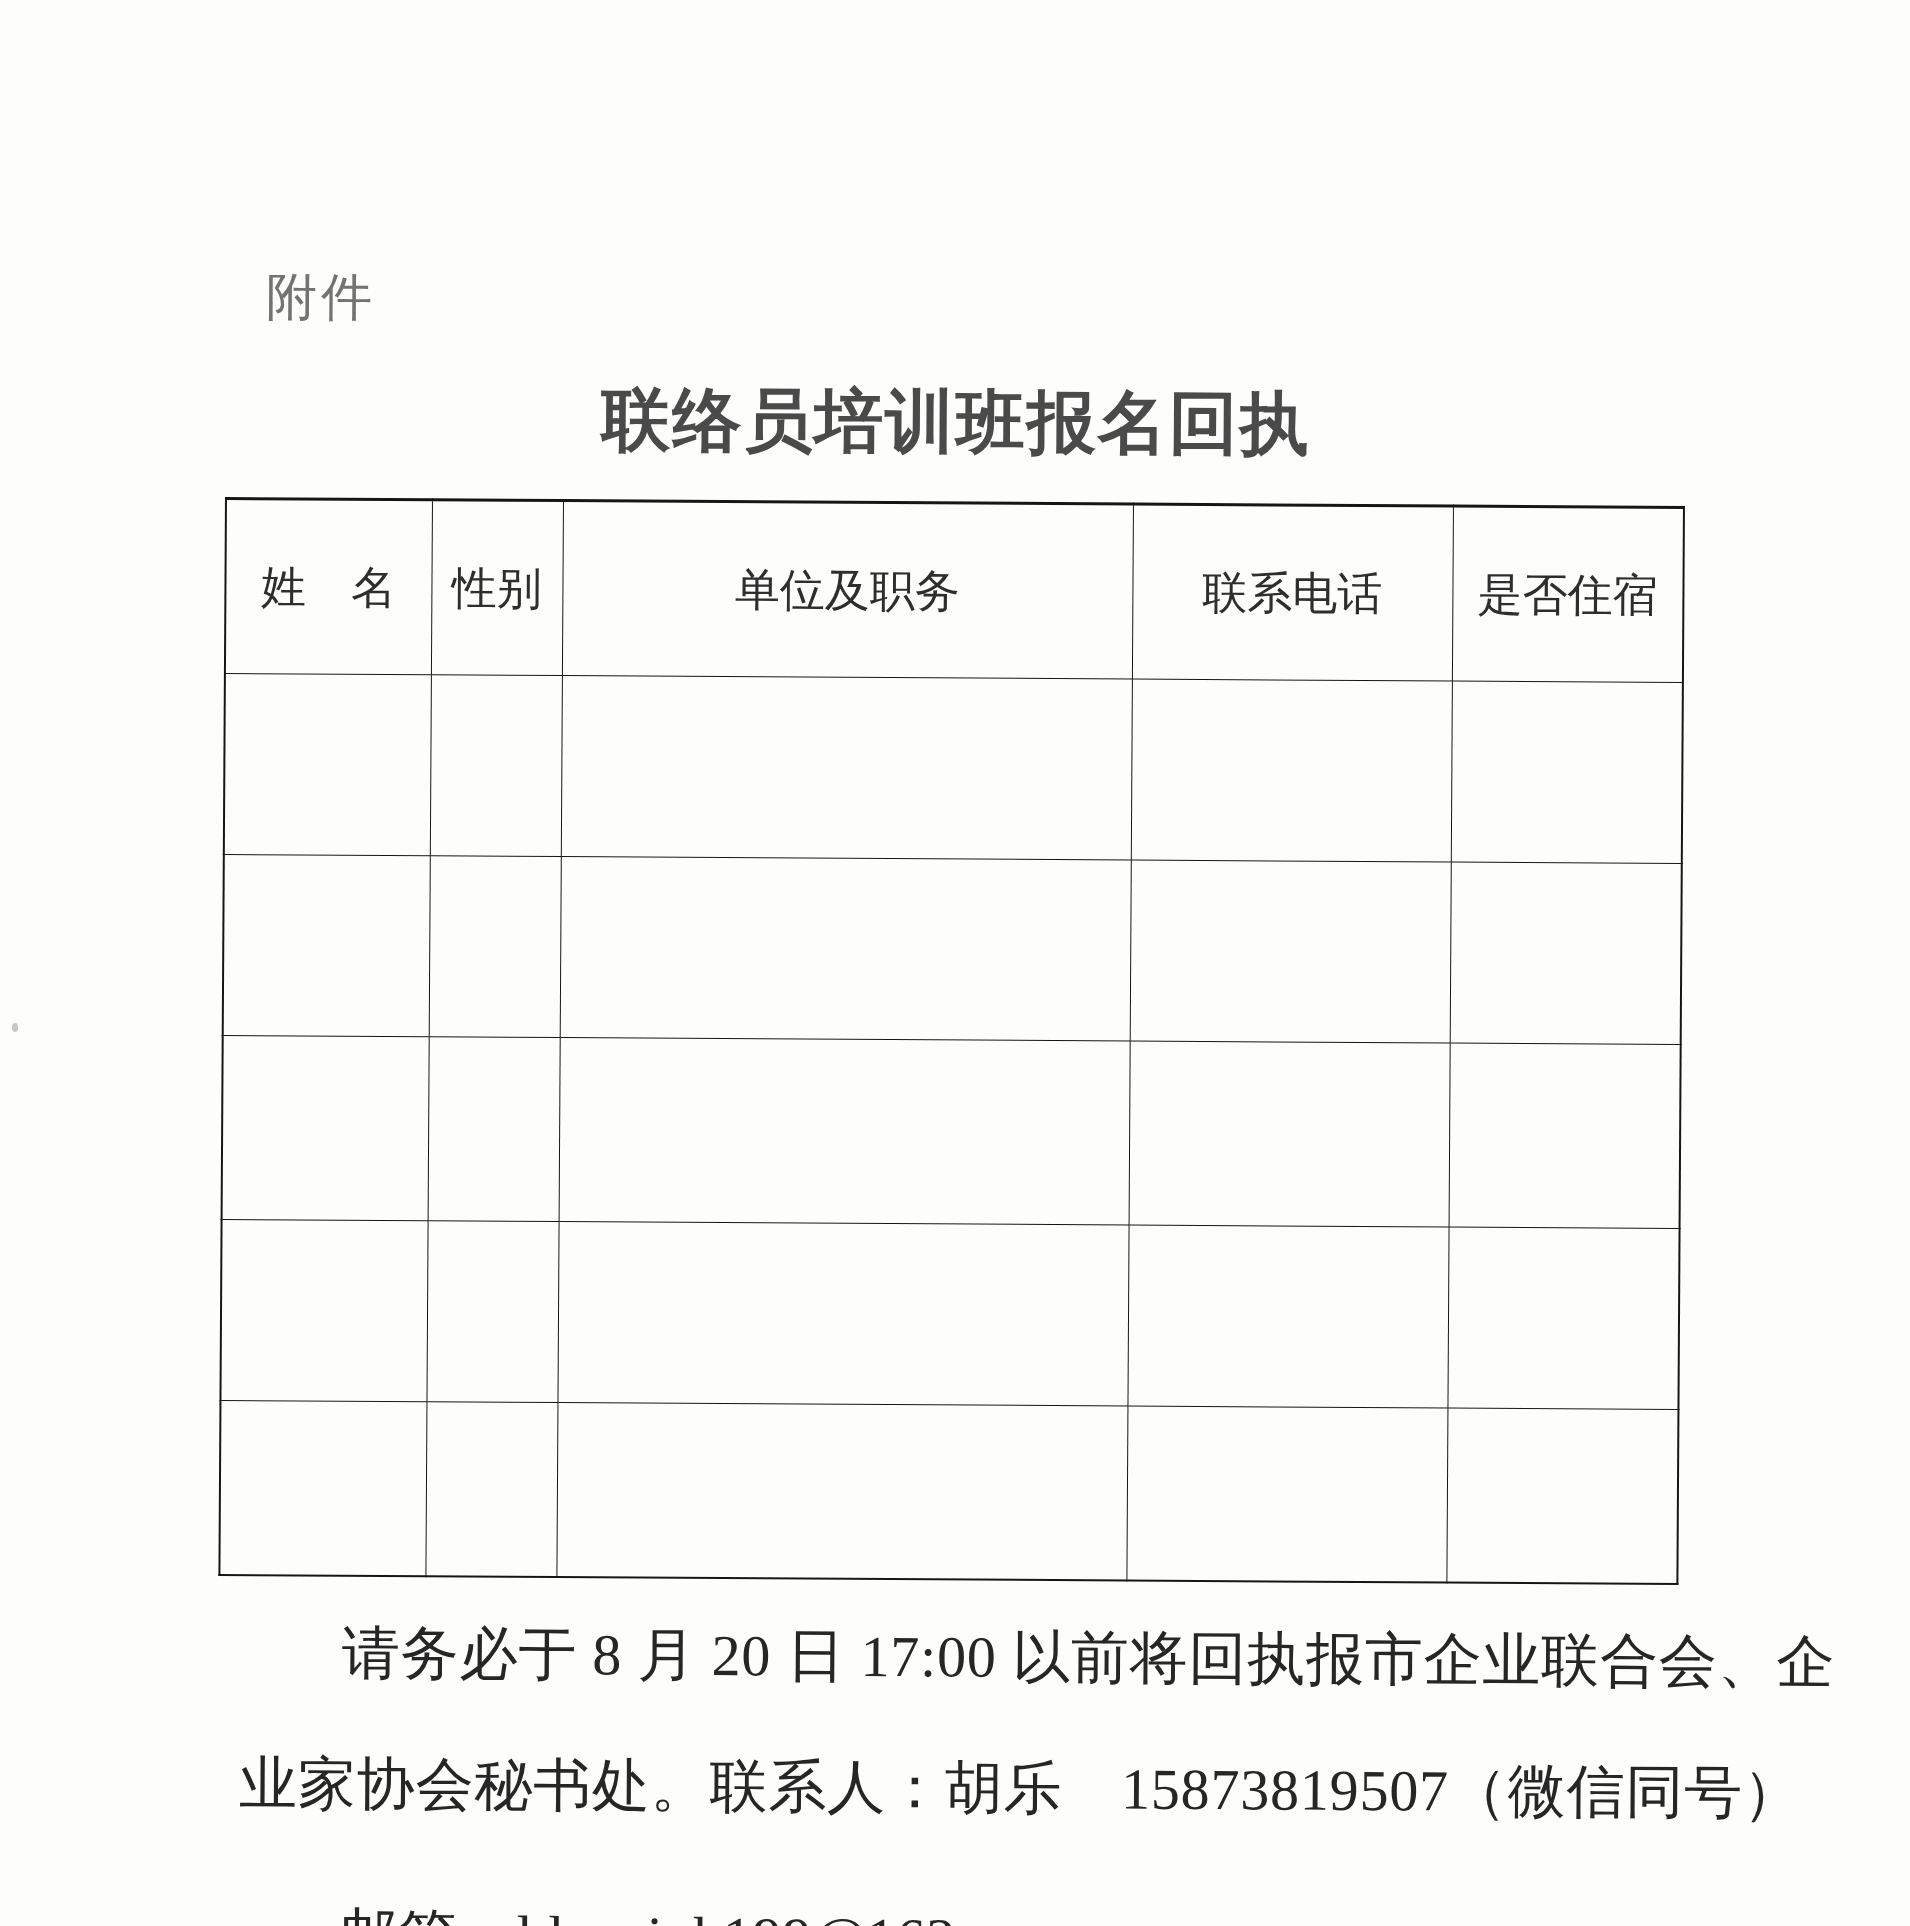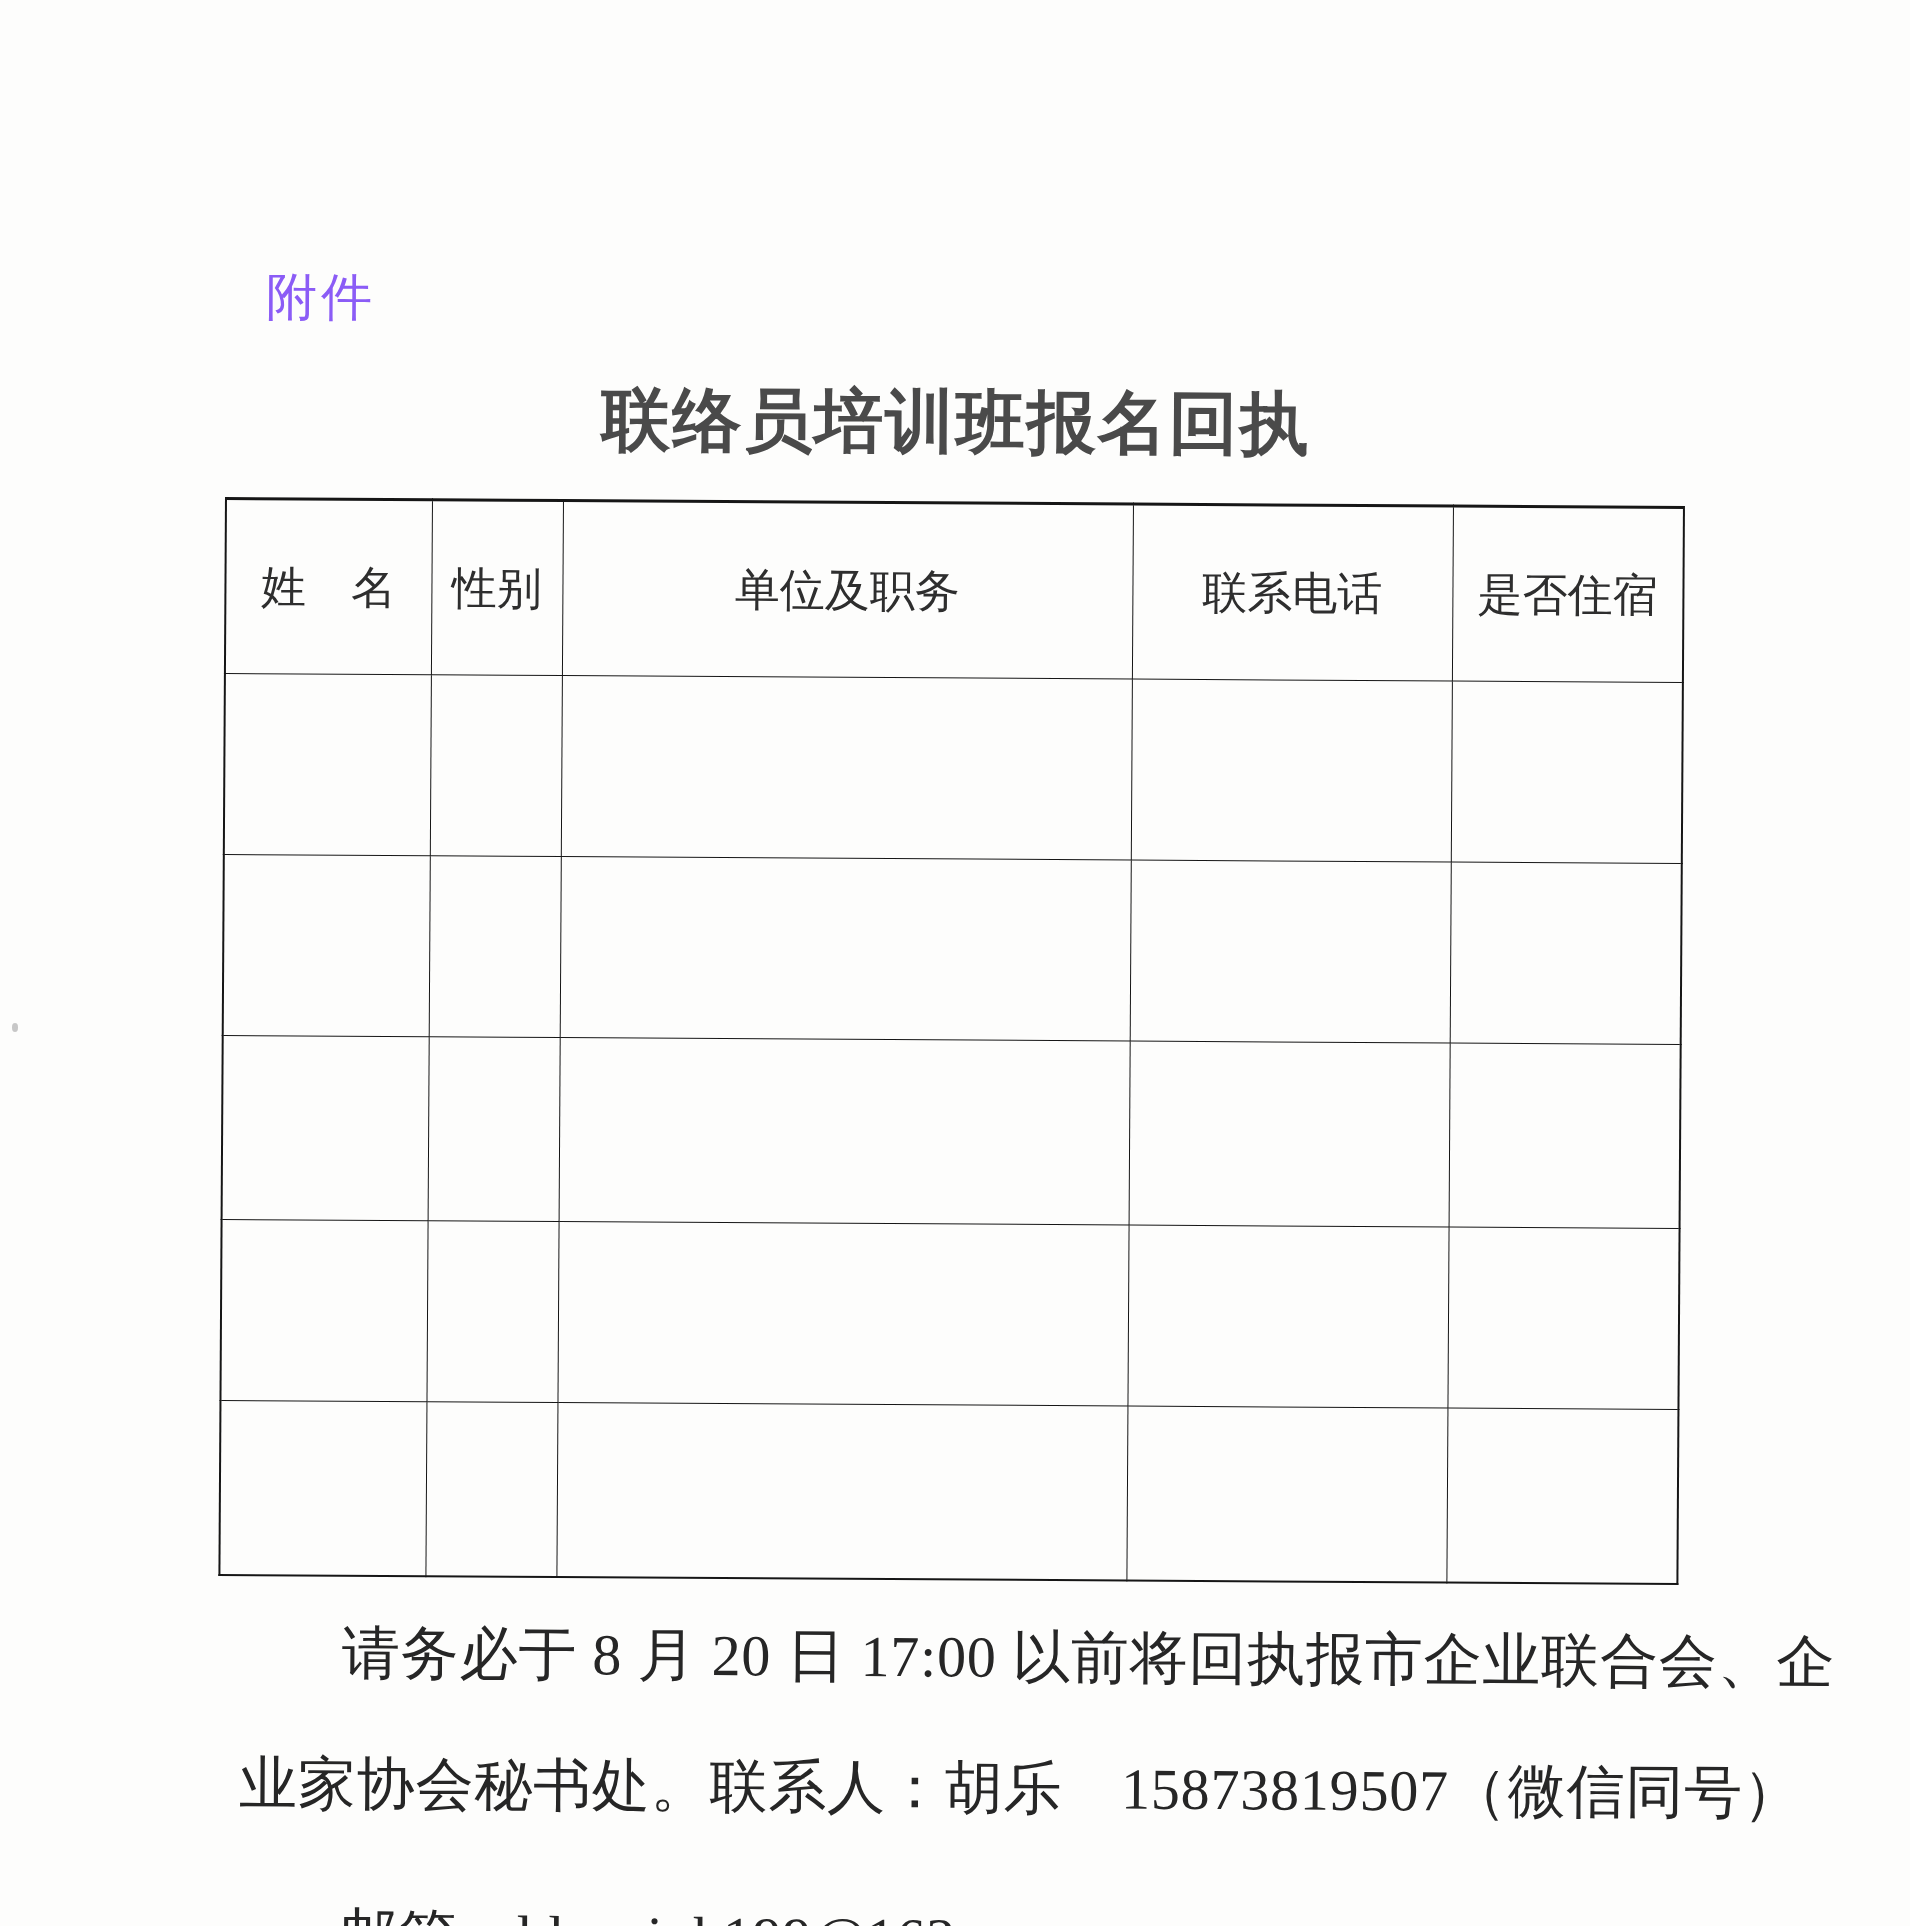--- a/index.html
+++ b/index.html
@@ -17,21 +17,21 @@
   .skew{
     position:absolute;inset:0;
     transform:rotate(0.35deg);
     transform-origin:225px 497px;
   }
   .attachment-label{
     position:absolute;
     left:265px;top:272px;
     font-size:51px;line-height:1;
     letter-spacing:3.9px;
-    color:#8b5cf6;
+    color:#737373;
     font-family:"Liberation Serif","DejaVu Serif",serif;
   }
   .doc-title{
     position:absolute;
     left:0;right:0;top:377px;
     text-align:center;
     font-size:69px;line-height:1.18;
     font-weight:bold;
     letter-spacing:1.9px;
     color:#4a4a4a;

